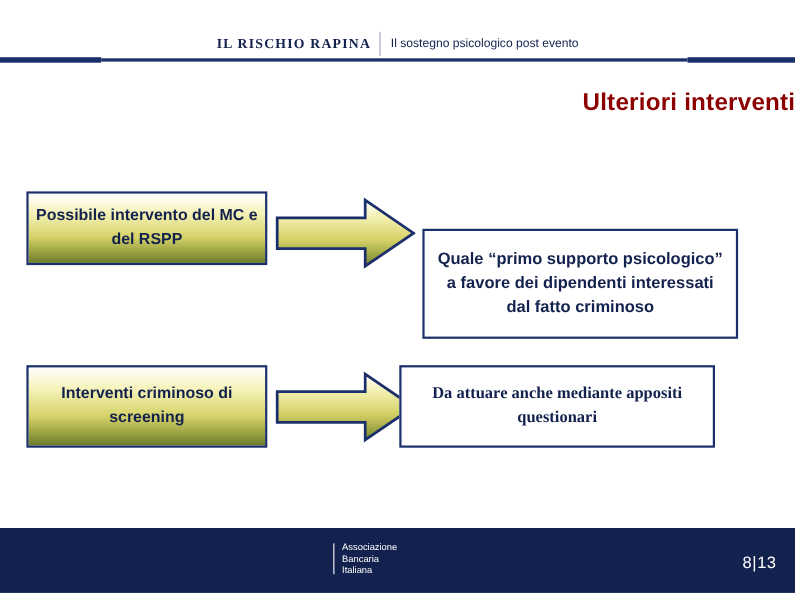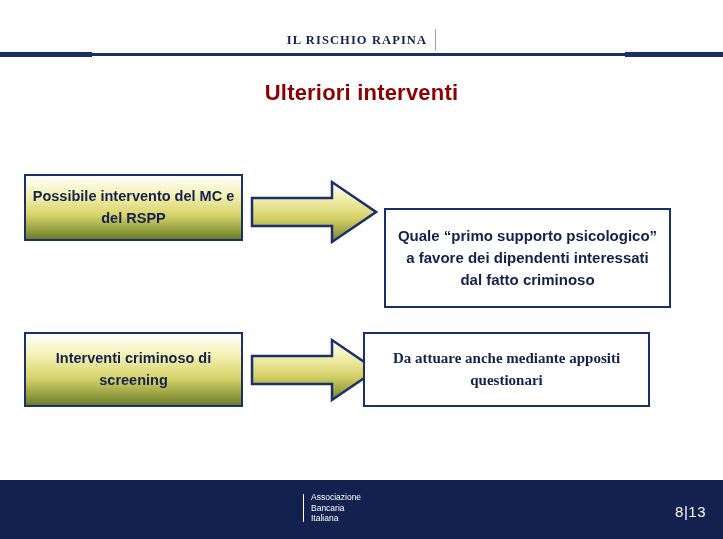--- a/index.html
+++ b/index.html
@@ -79,21 +79,21 @@
     height: 5px;
     background: #1b2f6b;
   }
 
   
   .slide-title {
     position: absolute;
     left: 0;
     top: 80px;
     width: 723px;
-    text-align: center;
+    text-align: right;
     font-size: 22px;
     font-weight: bold;
     color: #8c0000;
     letter-spacing: 0.2px;
   }
 
   
   .gbox {
     position: absolute;
     border: 2px solid #1b2f6b;
@@ -177,20 +177,21 @@
     letter-spacing: 0.5px;
   }
 </style>
 </head>
 <body>
 
 <div class="header">
   <div class="header-title-row">
     <span class="header-left">IL RISCHIO RAPINA</span>
     <span class="header-divider"></span>
+    <span class="header-right">Il sostegno psicologico post evento</span>
   </div>
   <div class="rule-left"></div>
   <div class="rule-mid"></div>
   <div class="rule-right"></div>
 </div>
 
 <div class="slide-title">Ulteriori interventi</div>
 
 <div class="gbox" style="left:24px; top:174px; width:219px; height:67px;">Possibile intervento del MC e del RSPP</div>
 

